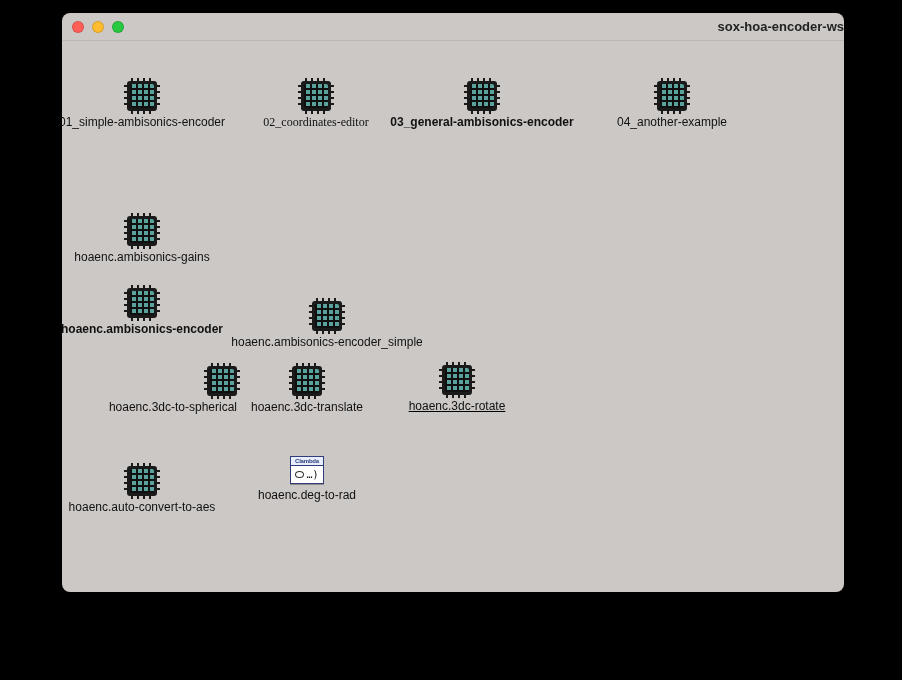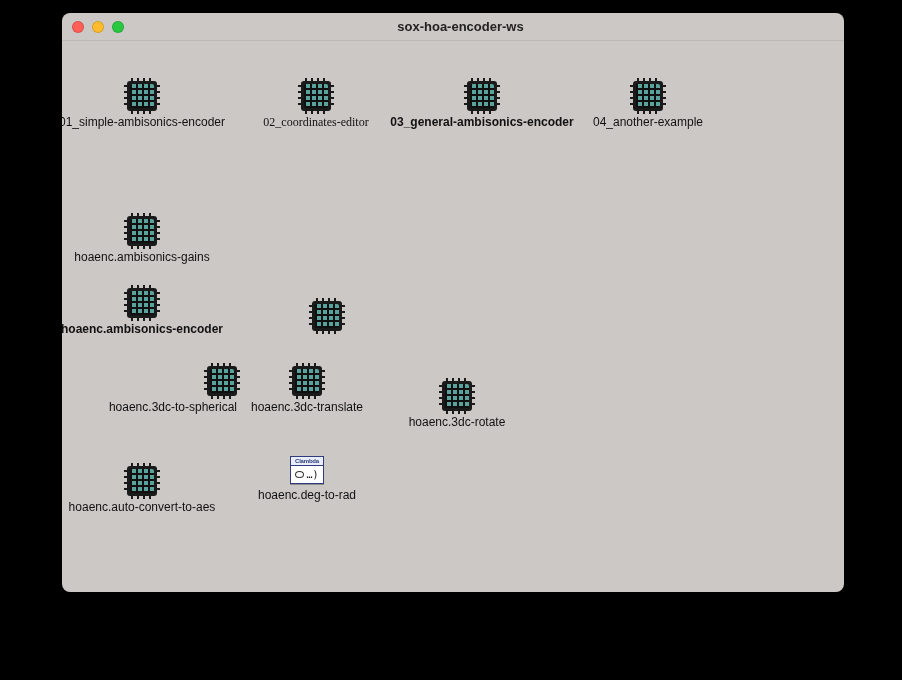--- a/index.html
+++ b/index.html
@@ -38,21 +38,21 @@
   .dot {
     width: 12px;
     height: 12px;
     border-radius: 50%;
   }
   .dot.red { background: #ff5f57; border: 0.5px solid rgba(0,0,0,0.15);}
   .dot.yellow { background: #febc2e; border: 0.5px solid rgba(0,0,0,0.15);}
   .dot.green { background: #28c840; border: 0.5px solid rgba(0,0,0,0.15);}
   .title {
     flex: 1;
-    text-align: center;
+    text-align: right;
     font-size: 13px;
     font-weight: 600;
     color: #222;
     margin-left: 15px;
   }
   .workspace {
     position: relative;
     width: 100%;
     height: calc(100% - 28px);
   }
@@ -243,21 +243,21 @@
             <span class="l4"></span>
             <span class="r1"></span>
             <span class="r2"></span>
             <span class="r3"></span>
             <span class="r4"></span>
           </div>
           <div class="grid"></div>
         </div>
         <div class="label">03_general-ambisonics-encoder</div>
       </div>
-      <div class="item" style="left: 491px; top: 40px;">
+      <div class="item" style="left: 515px; top: 40px;">
         <div class="chip">
           <div class="pins">
             <span class="t1"></span>
             <span class="t2"></span>
             <span class="t3"></span>
             <span class="t4"></span>
             <span class="b1"></span>
             <span class="b2"></span>
             <span class="b3"></span>
             <span class="b4"></span>
@@ -337,20 +337,21 @@
             <span class="l2"></span>
             <span class="l3"></span>
             <span class="l4"></span>
             <span class="r1"></span>
             <span class="r2"></span>
             <span class="r3"></span>
             <span class="r4"></span>
           </div>
           <div class="grid"></div>
         </div>
+        <div class="label">hoaenc.ambisonics-encoder_simple</div>
       </div>
       <div class="item" style="left: -15px; top: 325px; align-items: flex-end;">
         <div class="chip">
           <div class="pins">
             <span class="t1"></span>
             <span class="t2"></span>
             <span class="t3"></span>
             <span class="t4"></span>
             <span class="b1"></span>
             <span class="b2"></span>
@@ -386,21 +387,21 @@
             <span class="l4"></span>
             <span class="r1"></span>
             <span class="r2"></span>
             <span class="r3"></span>
             <span class="r4"></span>
           </div>
           <div class="grid"></div>
         </div>
         <div class="label">hoaenc.3dc-translate</div>
       </div>
-      <div class="item" style="left: 300px; top: 340px;">
+      <div class="item" style="left: 300px; top: 324px; text-decoration: underline;">
         <div class="chip">
           <div class="pins">
             <span class="t1"></span>
             <span class="t2"></span>
             <span class="t3"></span>
             <span class="t4"></span>
             <span class="b1"></span>
             <span class="b2"></span>
             <span class="b3"></span>
             <span class="b4"></span>

